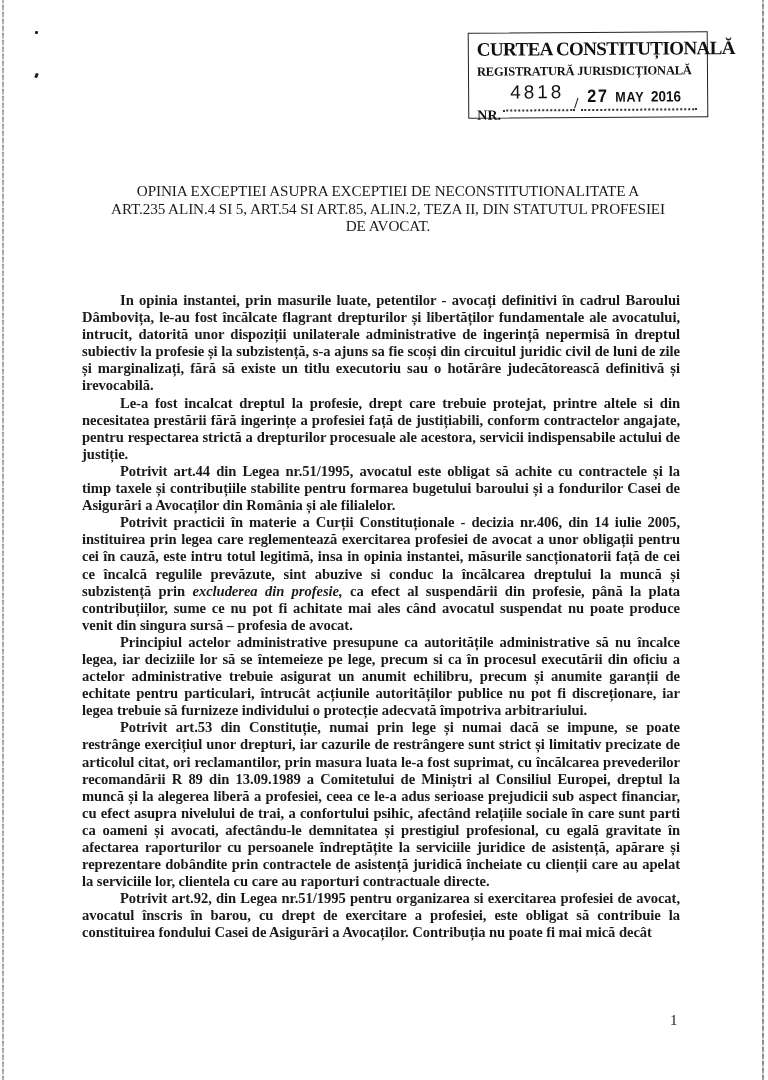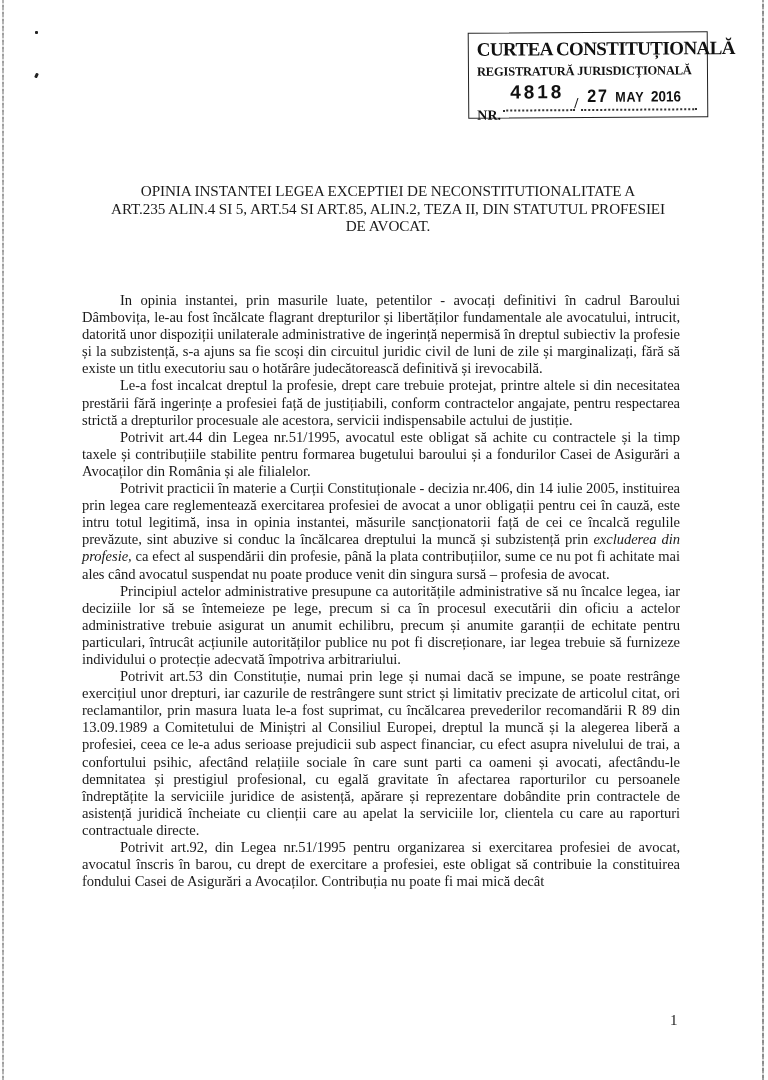--- a/index.html
+++ b/index.html
@@ -43,38 +43,38 @@
     .stamp .nr { position: absolute; left: 0; top: 12px; font-size: 14px; font-weight: bold; margin-top: 10px; }
     .stamp .dots1 {
       position: absolute; left: 26px; top: 24px; width: 72px; border-bottom: 2px dotted #333;
     }
     .stamp .slash { position: absolute; left: 97px; top: 10px; font-size: 15px; font-weight: bold; }
     .stamp .dots2 {
       position: absolute; left: 104px; top: 24px; width: 116px; border-bottom: 2px dotted #333;
     }
     .stamp .num {
       position: absolute; left: 33px; top: -4px; font-family: "Liberation Sans", sans-serif;
-      font-size: 19px; font-weight: bold; letter-spacing: 3px;
+      font-size: 19px; font-weight: normal; letter-spacing: 3px;
     }
     .stamp .date {
       position: absolute; left: 110px; top: 1px; font-family: "Liberation Sans", sans-serif;
       font-weight: bold; font-size: 18px; letter-spacing: 2px; transform: scaleX(0.9); transform-origin: left;
     }
     .stamp .date .mon { font-size: 14px; letter-spacing: 1px; }
     .stamp .date .yr { font-size: 15px; letter-spacing: 0; }
 
     .title {
       position: absolute; left: 88px; top: 182px; width: 600px;
       font-size: 15.2px; line-height: 17.5px; text-align: center; letter-spacing: -0.1px;
     }
     .title div { white-space: nowrap; }
 
     .body {
       position: absolute; left: 82px; top: 292px; width: 598px;
-      font-size: 14.6px; line-height: 17.1px; text-align: justify; letter-spacing: -0.05px;
+      font-size: 14.6px; line-height: 17.1px; text-align: justify; letter-spacing: -0.05px; font-weight: bold;
     }
     .body p { margin: 0; text-indent: 38px; }
     .body em { font-style: italic; }
 
     .page-number {
       position: absolute; left: 670px; top: 1012px; font-size: 15px;
     }
   </style>
 </head>
 <body>
@@ -91,21 +91,21 @@
     <span class="nr">NR.</span>
     <span class="dots1"></span>
     <span class="num">4818</span>
     <span class="slash">/</span>
     <span class="dots2"></span>
     <span class="date"><span>27</span> <span class="mon">MAY</span> <span class="yr">2016</span></span>
   </div>
 </div>
 
 <div class="title">
-  <div>OPINIA INSTANTEI LEGEA EXCEPTIEI DE NECONSTITUTIONALITATE A</div>
+  <div>OPINIA EXCEPTIEI ASUPRA EXCEPTIEI DE NECONSTITUTIONALITATE A</div>
   <div>ART.235 ALIN.4 SI 5, ART.54 SI ART.85, ALIN.2, TEZA II, DIN STATUTUL PROFESIEI</div>
   <div>DE AVOCAT.</div>
 </div>
 
 <div class="body">
   <p>In opinia instantei, prin masurile luate, petentilor - avocați definitivi în cadrul  Baroului Dâmbovița, le-au fost încălcate flagrant drepturilor și libertăților fundamentale ale avocatului, intrucit, datorită unor dispoziții unilaterale administrative de ingerință nepermisă în dreptul subiectiv la profesie și la subzistență, s-a ajuns sa fie scoși din circuitul juridic civil de luni de zile și marginalizați, fără să existe un titlu executoriu sau o hotărâre judecătorească definitivă și irevocabilă.</p>
   <p>Le-a fost incalcat dreptul la profesie, drept care trebuie protejat, printre altele si din necesitatea prestării fără ingerințe a profesiei față de justițiabili, conform contractelor angajate, pentru respectarea strictă a drepturilor procesuale ale acestora, servicii indispensabile actului de justiție.</p>
   <p>Potrivit art.44 din Legea nr.51/1995, avocatul este obligat să achite cu contractele și la timp taxele și contribuțiile stabilite pentru formarea bugetului baroului și a fondurilor Casei de Asigurări a Avocaților din România și ale filialelor.</p>
   <p><span>Potrivit practicii în materie a Curții  Constituționale - decizia nr.406, din 14 iulie 2005, instituirea prin legea care reglementează exercitarea profesiei de avocat a unor obligații pentru cei în cauză, este intru totul legitimă, insa in opinia instantei, măsurile sancționatorii față de cei ce încalcă regulile prevăzute, sint abuzive  si conduc la încălcarea dreptului la muncă și subzistență prin </span><em>excluderea din profesie,</em><span> ca efect al suspendării din profesie, până la plata contribuțiilor, sume ce nu pot fi achitate mai ales când avocatul suspendat nu poate produce venit din singura sursă – profesia de avocat.</span></p>
   <p>Principiul actelor administrative presupune ca autoritățile administrative să nu încalce legea, iar deciziile lor să se întemeieze pe lege, precum si ca în procesul executării din oficiu a actelor administrative trebuie asigurat un anumit echilibru, precum și anumite garanții de echitate pentru particulari, întrucât acțiunile autorităților publice nu pot fi discreționare, iar legea trebuie să furnizeze individului o protecție adecvată împotriva arbitrariului.</p>

